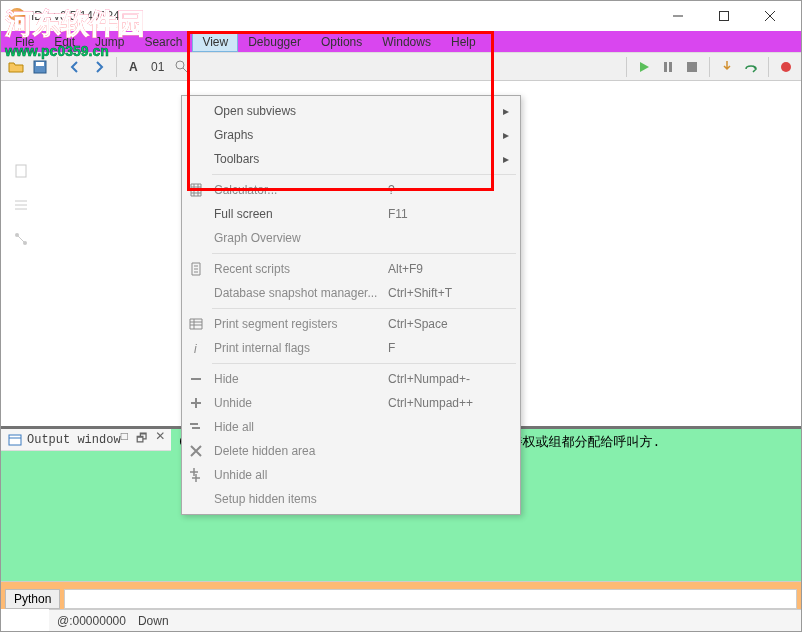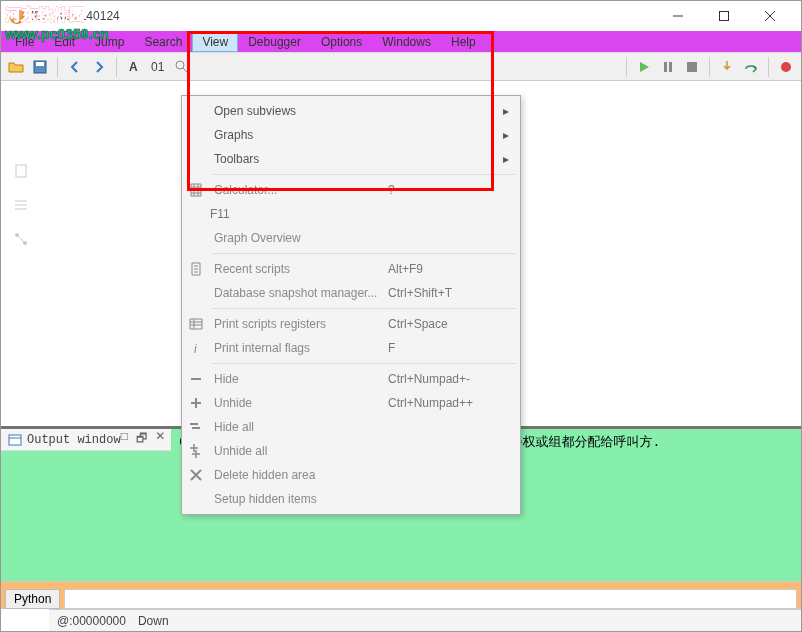--- a/index.html
+++ b/index.html
@@ -23,21 +23,21 @@
 .ditem { display: flex; align-items: center; height: 24px; padding: 0 6px 0 0; color: #555; }
 .ditem.disabled { color: #8a8a8a; }
 .dicon { width: 28px; display: flex; align-items: center; justify-content: center; }
 .dicon svg { width: 16px; height: 16px; }
 .dlabel { flex: 1; padding-left: 4px; }
 .dshort { width: 110px; color: #777; }
 .darrow { width: 16px; text-align: center; color: #555; }
 .dsep { height: 1px; background: #ddd; margin: 3px 4px 3px 30px; }
 .redbox { position: absolute; border: 3px solid #ff0000; pointer-events: none; z-index: 20; }
 .watermark { position: absolute; left: 4px; top: 4px; z-index: 30; pointer-events: none; font-family: Arial; }
-.watermark .row1 { font-size: 16px; font-weight: bold; background: linear-gradient(#ff0066,#ff3300); -webkit-background-clip: text; color: transparent; -webkit-text-stroke: 1px #fff; }
+.watermark .row1 { font-size: 28px; font-weight: bold; background: linear-gradient(#ff0066,#ff3300); -webkit-background-clip: text; color: transparent; -webkit-text-stroke: 1px #fff; }
 .watermark .row2 { font-size: 14px; font-weight: bold; color: #00cc66; -webkit-text-stroke: 0.5px #006633; }
 .sidetab { position: absolute; left: 8px; top: 82px; width: 24px; display: flex; flex-direction: column; gap: 18px; align-items: center; }
 .sidetab svg { width: 16px; height: 16px; opacity: 0.45; }
 .outputpanel { height: 155px; border-top: 3px solid #737373; background: #86efac; display: flex; }
 .ohdr { height: 22px; background: #f5f5f5; border-bottom: 1px solid #ddd; display: flex; align-items: center; padding: 0 6px; }
 .ohdr .oicon { width: 16px; height: 16px; margin-right: 4px; }
 .ohdr .olabel { flex: 1; color: #444; font-family: "Courier New", monospace; }
 .ohdr .obtns { display: flex; gap: 8px; color: #666; }
 .otext { flex: 1; padding: 4px 8px; font-family: "Courier New", monospace; font-size: 13px; color: #000; white-space: pre-wrap; overflow: hidden; }
 .cmdrow { height: 28px; border-top: 1px solid #ccc; display: flex; align-items: flex-end; padding: 0 4px; background: #fdba74; }
@@ -208,20 +208,21 @@
         <svg viewBox="0 0 16 16">
           <path d="M3 2h10v12H3zM3 5h10M6 2v12M10 2v12M3 8h10M3 11h10" fill="none" stroke="#8a8a8a"></path>
         </svg>
       </div>
       <div class="dlabel">Calculator...</div>
       <div class="dshort">?</div>
       <div class="darrow"></div>
     </div>
     <div class="ditem">
       <div class="dicon"></div>
+      <div class="dlabel">Full screen</div>
       <div class="dshort">F11</div>
       <div class="darrow"></div>
     </div>
     <div class="ditem disabled">
       <div class="dicon"></div>
       <div class="dlabel">Graph Overview</div>
       <div class="dshort"></div>
       <div class="darrow"></div>
     </div>
     <div class="dsep"></div>
@@ -241,21 +242,21 @@
       <div class="dshort">Ctrl+Shift+T</div>
       <div class="darrow"></div>
     </div>
     <div class="dsep"></div>
     <div class="ditem disabled">
       <div class="dicon">
         <svg viewBox="0 0 16 16">
           <path d="M2 3h12v10H2zM2 6h12M2 9h12M6 3v10" fill="none" stroke="#8a8a8a"></path>
         </svg>
       </div>
-      <div class="dlabel">Print scripts registers</div>
+      <div class="dlabel">Print segment registers</div>
       <div class="dshort">Ctrl+Space</div>
       <div class="darrow"></div>
     </div>
     <div class="ditem disabled">
       <div class="dicon">
         <svg viewBox="0 0 16 16">
           <text x="6" y="13" font-size="13" font-style="italic" font-family="serif" fill="#8a8a8a">i</text>
         </svg>
       </div>
       <div class="dlabel">Print internal flags</div>
@@ -289,34 +290,34 @@
           <path d="M2 5h8M4 9h8" stroke="#8a8a8a" stroke-width="2"></path>
         </svg>
       </div>
       <div class="dlabel">Hide all</div>
       <div class="dshort"></div>
       <div class="darrow"></div>
     </div>
     <div class="ditem disabled">
       <div class="dicon">
         <svg viewBox="0 0 16 16">
+          <path d="M3 3l10 10M13 3L3 13" stroke="#8a8a8a" stroke-width="2"></path>
+        </svg>
+      </div>
+      <div class="dlabel">Delete hidden area</div>
+      <div class="dshort"></div>
+      <div class="darrow"></div>
+    </div>
+    <div class="ditem disabled">
+      <div class="dicon">
+        <svg viewBox="0 0 16 16">
           <path d="M2 5h8M6 1v8M4 11h8M8 7v8" stroke="#8a8a8a" stroke-width="1.5"></path>
         </svg>
       </div>
       <div class="dlabel">Unhide all</div>
-      <div class="dshort"></div>
-      <div class="darrow"></div>
-    </div>
-    <div class="ditem disabled">
-      <div class="dicon">
-        <svg viewBox="0 0 16 16">
-          <path d="M3 3l10 10M13 3L3 13" stroke="#8a8a8a" stroke-width="2"></path>
-        </svg>
-      </div>
-      <div class="dlabel">Delete hidden area</div>
       <div class="dshort"></div>
       <div class="darrow"></div>
     </div>
     <div class="ditem disabled">
       <div class="dicon"></div>
       <div class="dlabel">Setup hidden items</div>
       <div class="dshort"></div>
       <div class="darrow"></div>
     </div>
   </div>

